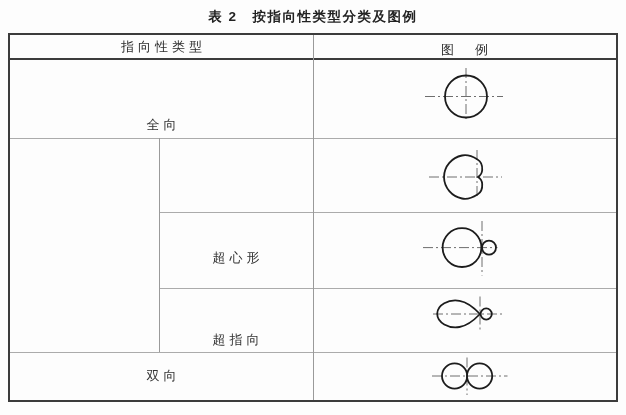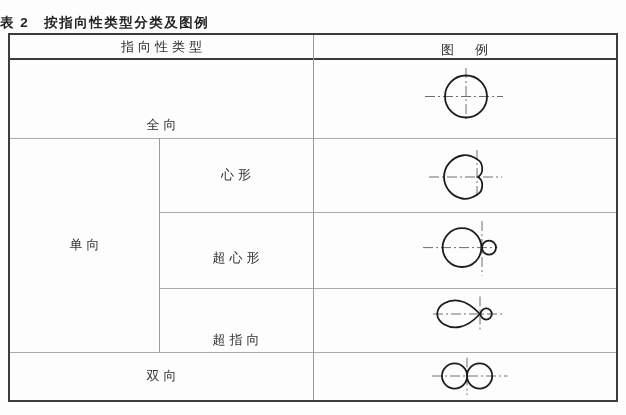--- a/index.html
+++ b/index.html
@@ -7,21 +7,22 @@
   body {
     font-family: "Liberation Sans", sans-serif;
     background:#fdfdfd;
     position:relative;
     overflow:hidden;
     color:#2b2b2b;
   }
   .page { position:absolute; left:0; top:0; width:626px; height:415px; background:#fdfdfd; }
 
   .title {
-    position:absolute; left:0; top:14px; width:626px;
+    position:absolute; left:0; top:8px; width:626px;
+    text-align:center;
     font-size:13.5px; font-weight:bold;
     letter-spacing:1.5px;
     color:#222;
     white-space:pre;
   }
 
   .frame {
     position:absolute; left:8px; top:33px; width:610px; height:369px;
     border:2px solid #3c3c3c;
     background:transparent;
@@ -64,22 +65,20 @@
     <div class="hl" style="left:149px; top:253px; width:457px;"></div>
     <div class="hl" style="left:0; top:317px; width:606px;"></div>
 
     <div class="vl" style="left:303px; top:0; height:365px;"></div>
     <div class="vl" style="left:149px; top:103px; height:214px;"></div>
 
     <div class="cell hdr" style="left:0; top:0; width:303px; height:23px;">指向性类型</div>
     <div class="cell hdr" style="left:303px; top:0; width:303px; height:29px;">图　例</div>
 
     <div class="cell" style="left:0; top:23px; width:303px; height:80px;margin-top:27px;">全向</div>
-    <div class="cell" style="left:0; top:103px; width:149px; height:214px;">单向</div>
-    <div class="cell" style="left:149px; top:103px; width:154px; height:74px;">心形</div>
     <div class="cell" style="left:149px; top:185px; width:154px; height:76px;">超心形</div>
     <div class="cell" style="left:149px; top:253px; width:154px; height:64px;margin-top:20px;">超指向</div>
     <div class="cell" style="left:0; top:317px; width:303px; height:48px;text-align:right;">双向</div>
   </div>
 
   <svg class="diagrams" viewBox="0 0 626 415" xmlns="http://www.w3.org/2000/svg">
 
     <g>
       <line class="cross" x1="425" y1="96.5" x2="503" y2="96.5"></line>
       <line class="cross" x1="466" y1="68" x2="466" y2="122"></line>

